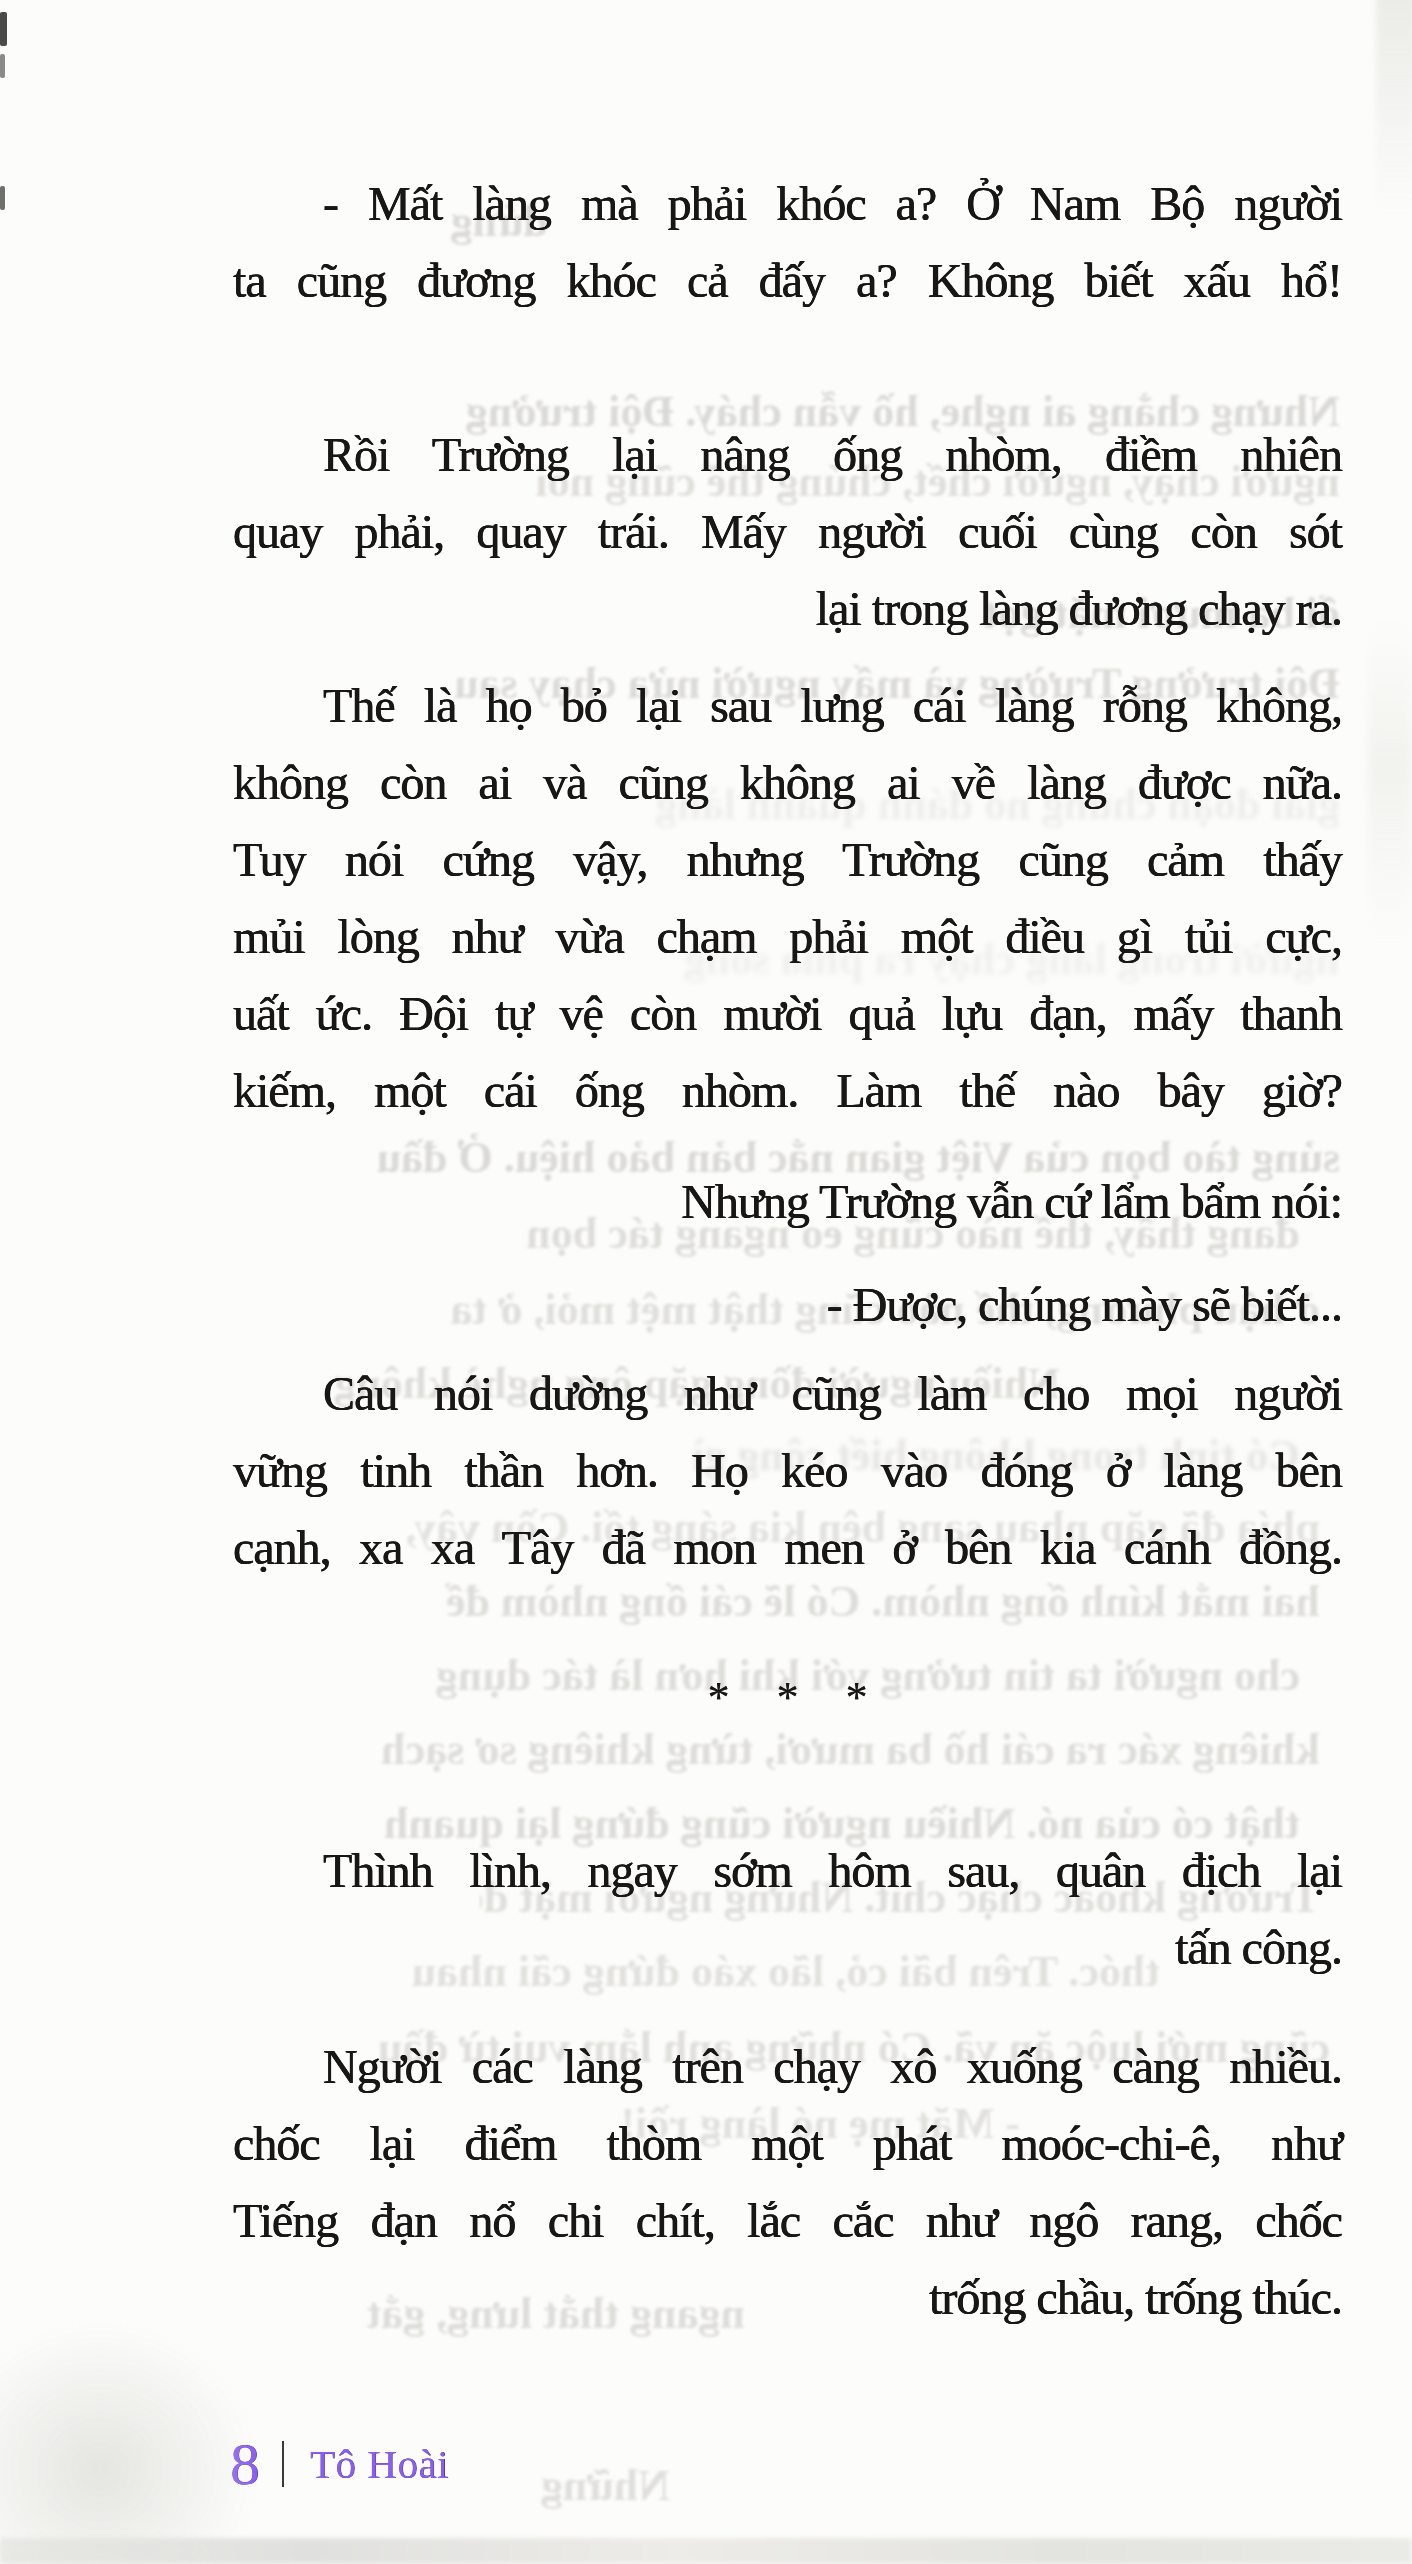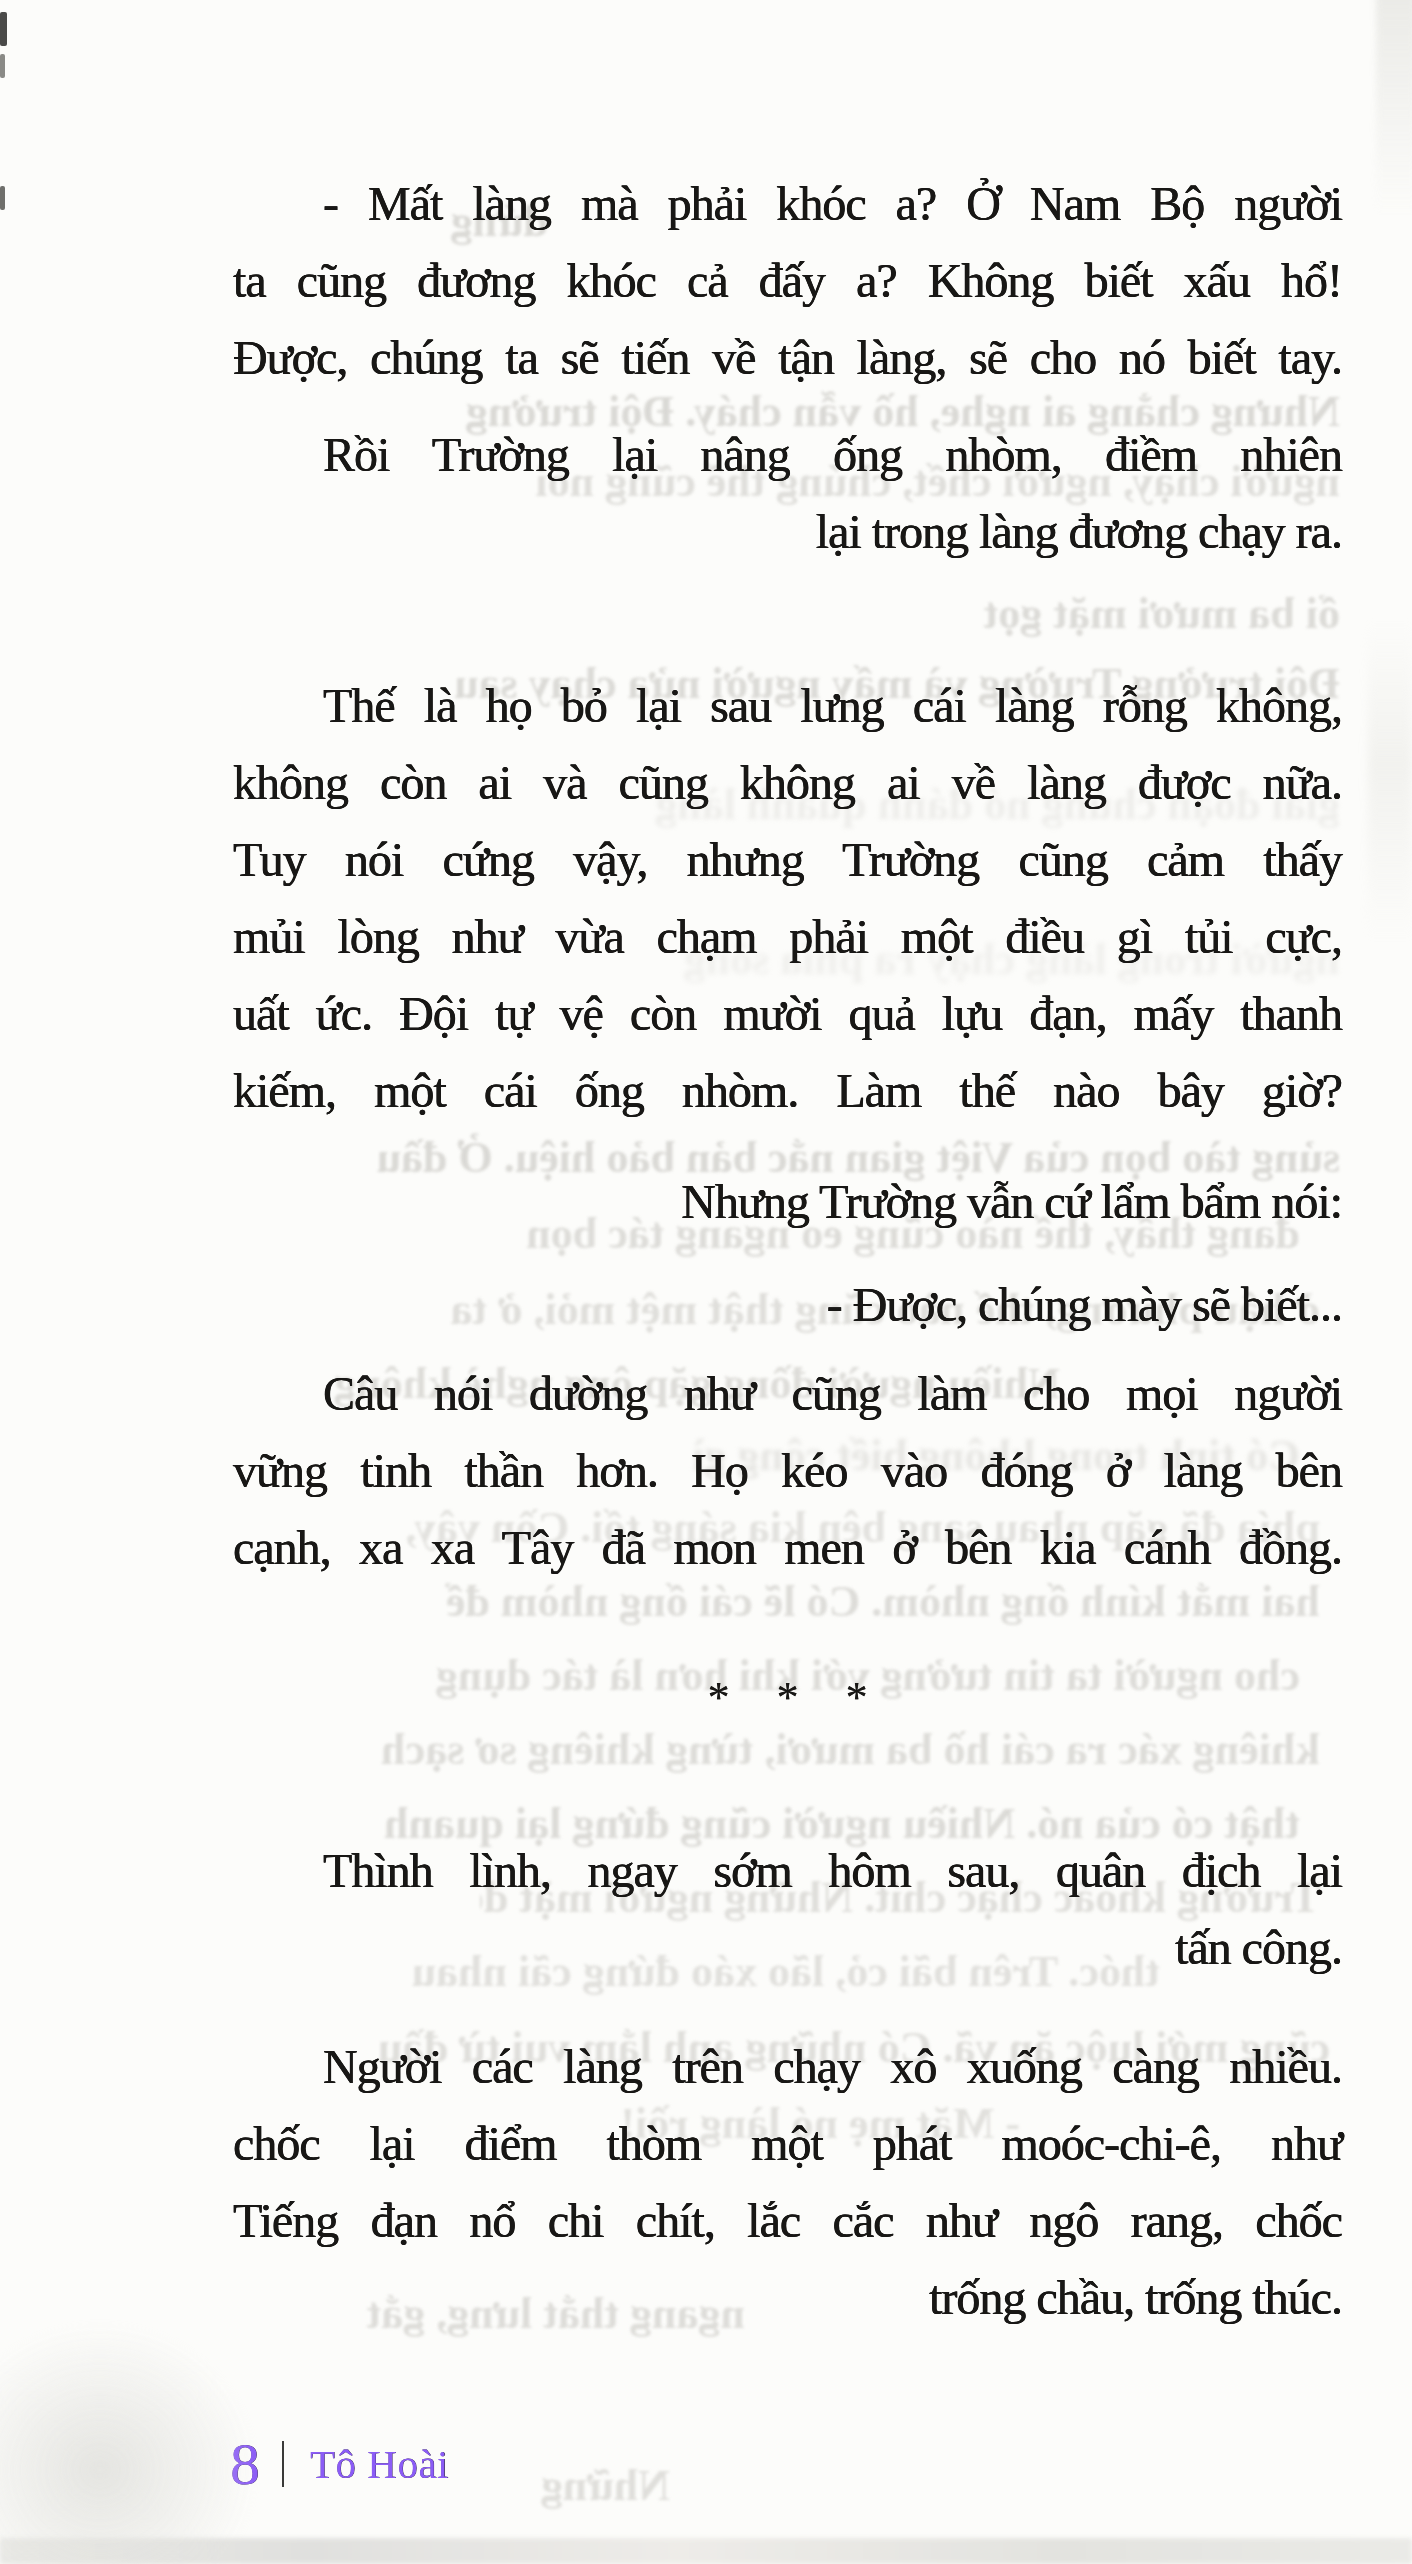--- a/index.html
+++ b/index.html
@@ -154,25 +154,25 @@
   <div class="ghost g19">cũng mới luộc ăn vã. Có những anh lắm vui từ đầu</div>
   <div class="ghost g20">- Mặt mẹ nó làng rồi!</div>
   <div class="ghost g21">ngang thắt lưng, gắt</div>
   <div class="ghost g22">Những</div>
 
   <main>
 
     <section class="para" style="top:165px">
       <div class="ln j ind">- Mất làng mà phải khóc a? Ở Nam Bộ người</div>
       <div class="ln j">ta cũng đương khóc cả đấy a? Không biết xấu hổ!</div>
-      <div class="ln j">Được, chúng ta sẽ tiến về tận làng, sẽ cho nó biết tay.</div>
     </section>
 
     <section class="para" style="top:416px">
       <div class="ln j ind">Rồi Trường lại nâng ống nhòm, điềm nhiên</div>
+      <div class="ln j">quay phải, quay trái. Mấy người cuối cùng còn sót</div>
       <div class="ln l">lại trong làng đương chạy ra.</div>
     </section>
 
     <section class="para" style="top:667px">
       <div class="ln j ind">Thế là họ bỏ lại sau lưng cái làng rỗng không,</div>
       <div class="ln j">không còn ai và cũng không ai về làng được nữa.</div>
       <div class="ln j">Tuy nói cứng vậy, nhưng Trường cũng cảm thấy</div>
       <div class="ln j">mủi lòng như vừa chạm phải một điều gì tủi cực,</div>
       <div class="ln j">uất ức. Đội tự vệ còn mười quả lựu đạn, mấy thanh</div>
       <div class="ln j">kiếm, một cái ống nhòm. Làm thế nào bây giờ?</div>

